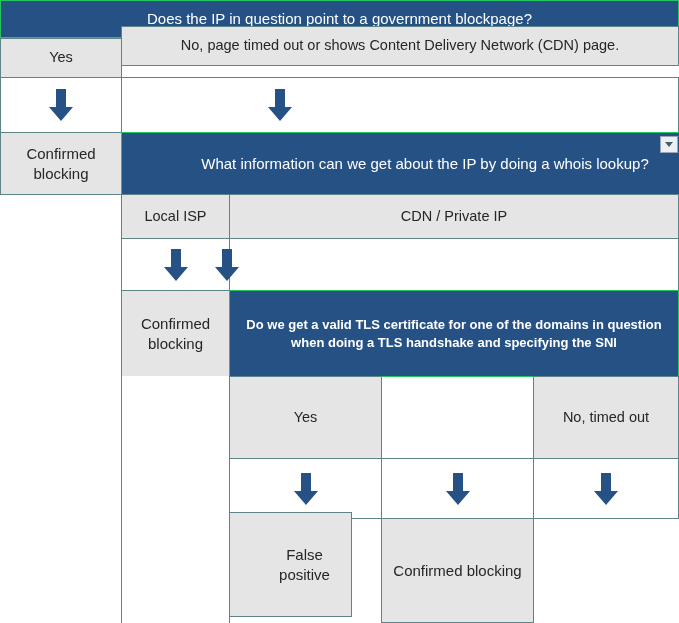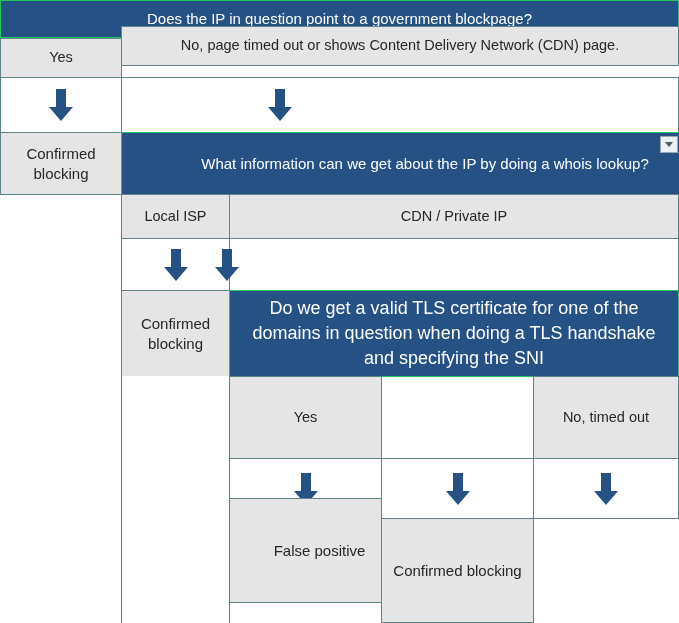--- a/index.html
+++ b/index.html
@@ -47,22 +47,22 @@
     border: 1px solid #22c55e;
     color: #ffffff;
   }
   .qbanner.head {
     font-size: 15px;
   }
   .qbanner.mid {
     font-size: 15px;
   }
   .qbanner.tls {
-    font-size: 18px;
-    font-weight: normal;
+    font-size: 13px;
+    font-weight: bold;
     line-height: 1.38;
   }
   .qbanner .txt { padding: 0 14px; }
 
   
   .bold {
     font-weight: normal;
     font-size: 15px;
   }
 
@@ -202,21 +202,21 @@
   </div>
 
   <div class="cell arrowcell" style="left:533px; top:458px; width:146px; height:61px;">
     <svg class="arrow" viewBox="0 0 26 36">
       <polygon points="8,2 18,2 18,20 25,20 13,34 1,20 8,20" fill="#255185"></polygon>
     </svg>
   </div>
 
   <div class="cell blank" style="left:121px; top:518px; width:109px; height:105px; border-left:1px solid #5d8487; border-right:1px solid #5d8487;"></div>
 
-  <div class="cell bold" style="left:229px; top:498px; width:153px; height:105px;padding-left:28px;">
+  <div class="cell bold" style="left:229px; top:512px; width:123px; height:105px;padding-left:28px;">
     <span class="txt">False positive</span>
   </div>
 
   <div class="cell bold" style="left:381px; top:518px; width:153px; height:105px;">
     <span class="txt">Confirmed blocking</span>
   </div>
 
 
 </div>
 

